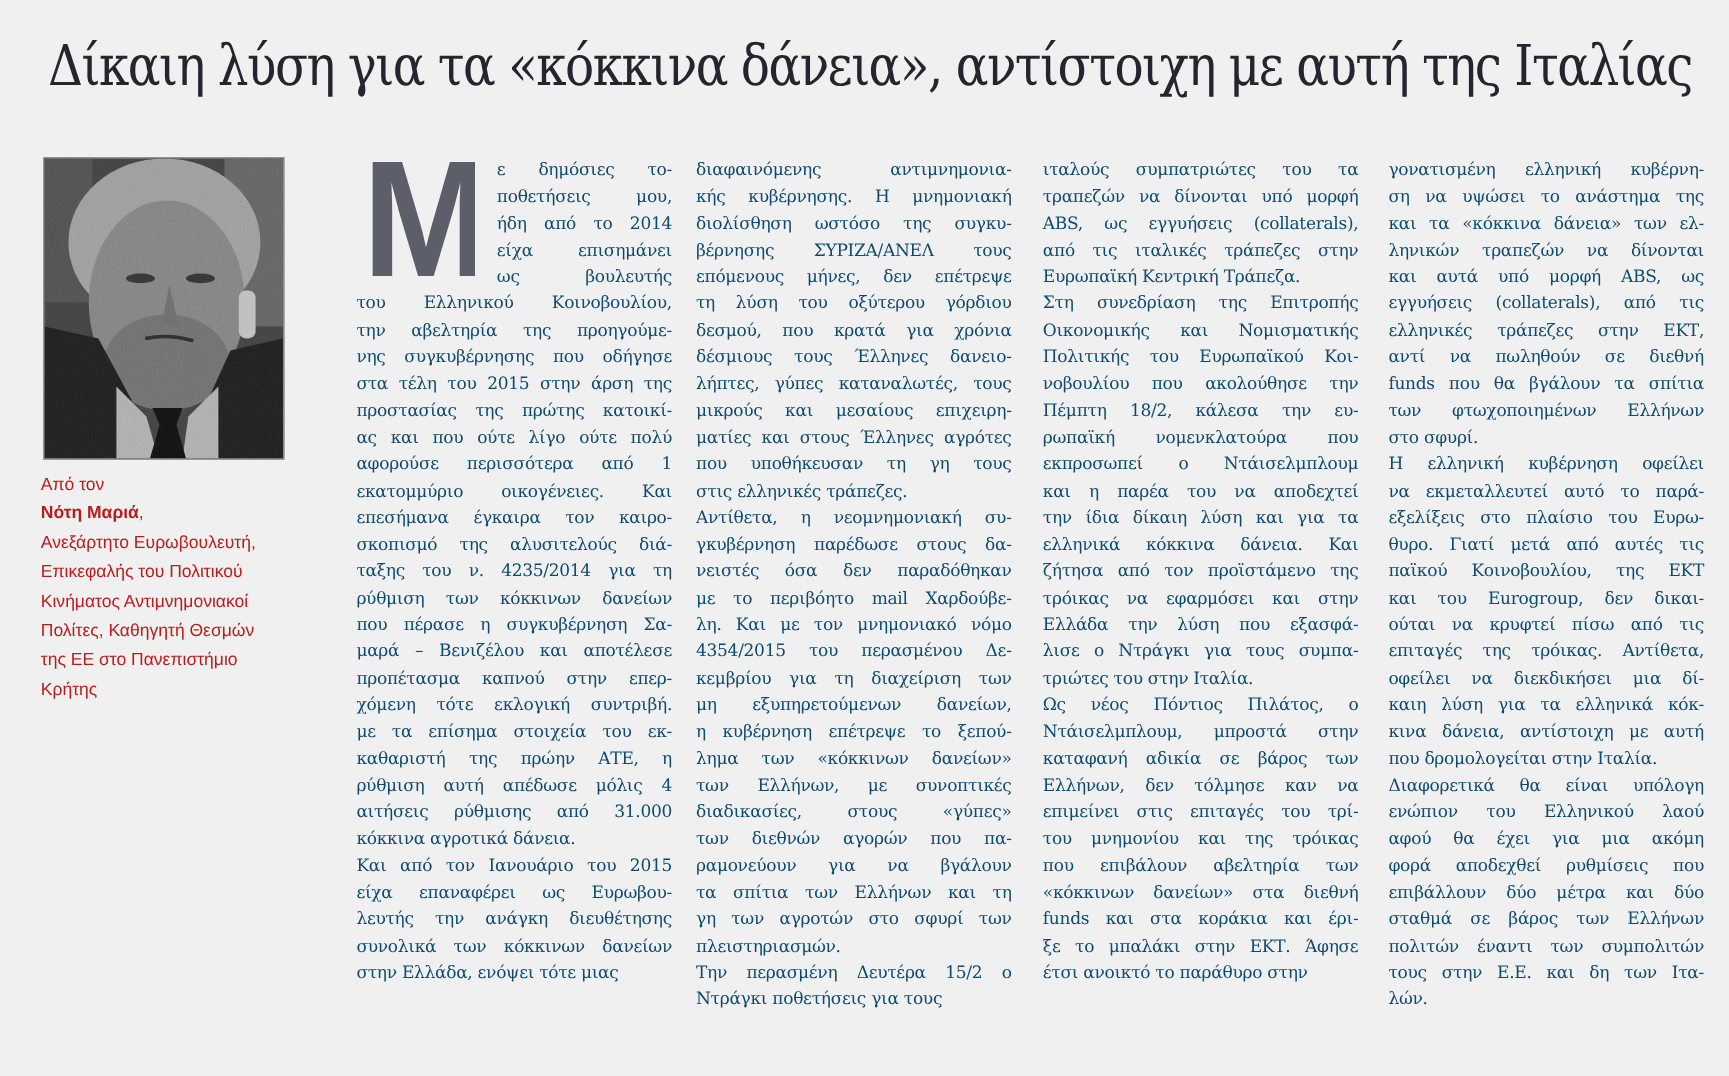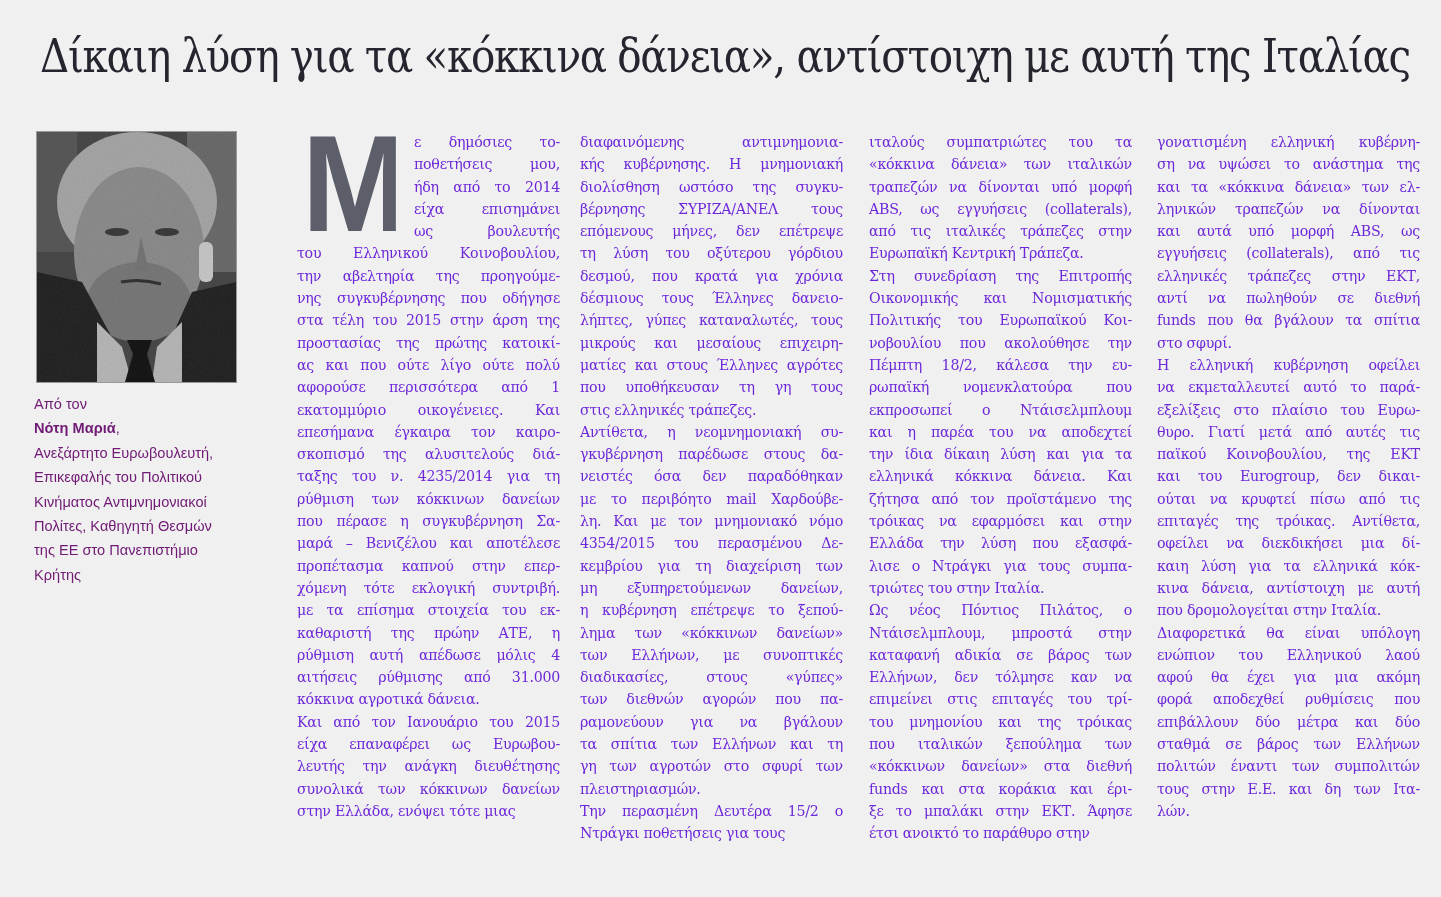--- a/index.html
+++ b/index.html
@@ -42,32 +42,32 @@
     }
     .photo svg { display: block; }
     .byline {
       position: absolute;
       left: 34px;
       top: 392px;
       width: 230px;
       font-family: "Liberation Sans", sans-serif;
       font-size: 14.6px;
       line-height: 24.4px;
-      color: #701a75;
+      color: #b91c1c;
     }
     .byline .line { display: block; white-space: nowrap; }
     .byline .name { font-weight: bold; }
     .col {
       position: absolute;
       top: 131px;
       width: 263px;
       font-family: "DejaVu Serif", serif;
       font-size: 14.2px;
       line-height: 22.3px;
-      color: #6d28d9;
+      color: #0c4a6e;
     }
     .col .ln {
       display: block;
       white-space: nowrap;
       text-align: justify;
       text-align-last: justify;
       height: 22.3px;
       letter-spacing: -0.25px;
     }
     .col .ln.last {
@@ -217,21 +217,20 @@
     <span class="ln">των διεθνών αγορών που πα-</span>
     <span class="ln">ραμονεύουν για να βγάλουν</span>
     <span class="ln">τα σπίτια των Ελλήνων και τη</span>
     <span class="ln">γη των αγροτών στο σφυρί των</span>
     <span class="ln last">πλειστηριασμών.</span>
     <span class="ln">Την περασμένη Δευτέρα 15/2 ο</span>
     <span class="ln last">Ντράγκι ποθετήσεις για τους</span>
   </div>
 <div class="col col3">
     <span class="ln">ιταλούς συμπατριώτες του τα</span>
-    <span class="ln">«κόκκινα δάνεια» των ιταλικών</span>
     <span class="ln">τραπεζών να δίνονται υπό μορφή</span>
     <span class="ln">ABS, ως εγγυήσεις (collaterals),</span>
     <span class="ln">από τις ιταλικές τράπεζες στην</span>
     <span class="ln last">Ευρωπαϊκή Κεντρική Τράπεζα.</span>
     <span class="ln">Στη συνεδρίαση της Επιτροπής</span>
     <span class="ln">Οικονομικής και Νομισματικής</span>
     <span class="ln">Πολιτικής του Ευρωπαϊκού Κοι-</span>
     <span class="ln">νοβουλίου που ακολούθησε την</span>
     <span class="ln">Πέμπτη 18/2, κάλεσα την ευ-</span>
     <span class="ln">ρωπαϊκή νομενκλατούρα που</span>
@@ -243,36 +242,37 @@
     <span class="ln">τρόικας να εφαρμόσει και στην</span>
     <span class="ln">Ελλάδα την λύση που εξασφά-</span>
     <span class="ln">λισε ο Ντράγκι για τους συμπα-</span>
     <span class="ln last">τριώτες του στην Ιταλία.</span>
     <span class="ln">Ως νέος Πόντιος Πιλάτος, ο</span>
     <span class="ln">Ντάισελμπλουμ, μπροστά στην</span>
     <span class="ln">καταφανή αδικία σε βάρος των</span>
     <span class="ln">Ελλήνων, δεν τόλμησε καν να</span>
     <span class="ln">επιμείνει στις επιταγές του τρί-</span>
     <span class="ln">του μνημονίου και της τρόικας</span>
-    <span class="ln">που ιταλικών ξεπούλημα των</span>
+    <span class="ln">που επιβάλουν αβελτηρία των</span>
     <span class="ln">«κόκκινων δανείων» στα διεθνή</span>
     <span class="ln">funds και στα κοράκια και έρι-</span>
     <span class="ln">ξε το μπαλάκι στην ΕΚΤ. Άφησε</span>
     <span class="ln last">έτσι ανοικτό το παράθυρο στην</span>
   </div>
 <div class="col col4">
     <span class="ln">γονατισμένη ελληνική κυβέρνη-</span>
     <span class="ln">ση να υψώσει το ανάστημα της</span>
     <span class="ln">και τα «κόκκινα δάνεια» των ελ-</span>
     <span class="ln">ληνικών τραπεζών να δίνονται</span>
     <span class="ln">και αυτά υπό μορφή ABS, ως</span>
     <span class="ln">εγγυήσεις (collaterals), από τις</span>
     <span class="ln">ελληνικές τράπεζες στην ΕΚΤ,</span>
     <span class="ln">αντί να πωληθούν σε διεθνή</span>
     <span class="ln">funds που θα βγάλουν τα σπίτια</span>
+    <span class="ln">των φτωχοποιημένων Ελλήνων</span>
     <span class="ln last">στο σφυρί.</span>
     <span class="ln">Η ελληνική κυβέρνηση οφείλει</span>
     <span class="ln">να εκμεταλλευτεί αυτό το παρά-</span>
     <span class="ln">εξελίξεις στο πλαίσιο του Ευρω-</span>
     <span class="ln">θυρο. Γιατί μετά από αυτές τις</span>
     <span class="ln">παϊκού Κοινοβουλίου, της ΕΚΤ</span>
     <span class="ln">και του Eurogroup, δεν δικαι-</span>
     <span class="ln">ούται να κρυφτεί πίσω από τις</span>
     <span class="ln">επιταγές της τρόικας. Αντίθετα,</span>
     <span class="ln">οφείλει να διεκδικήσει μια δί-</span>

